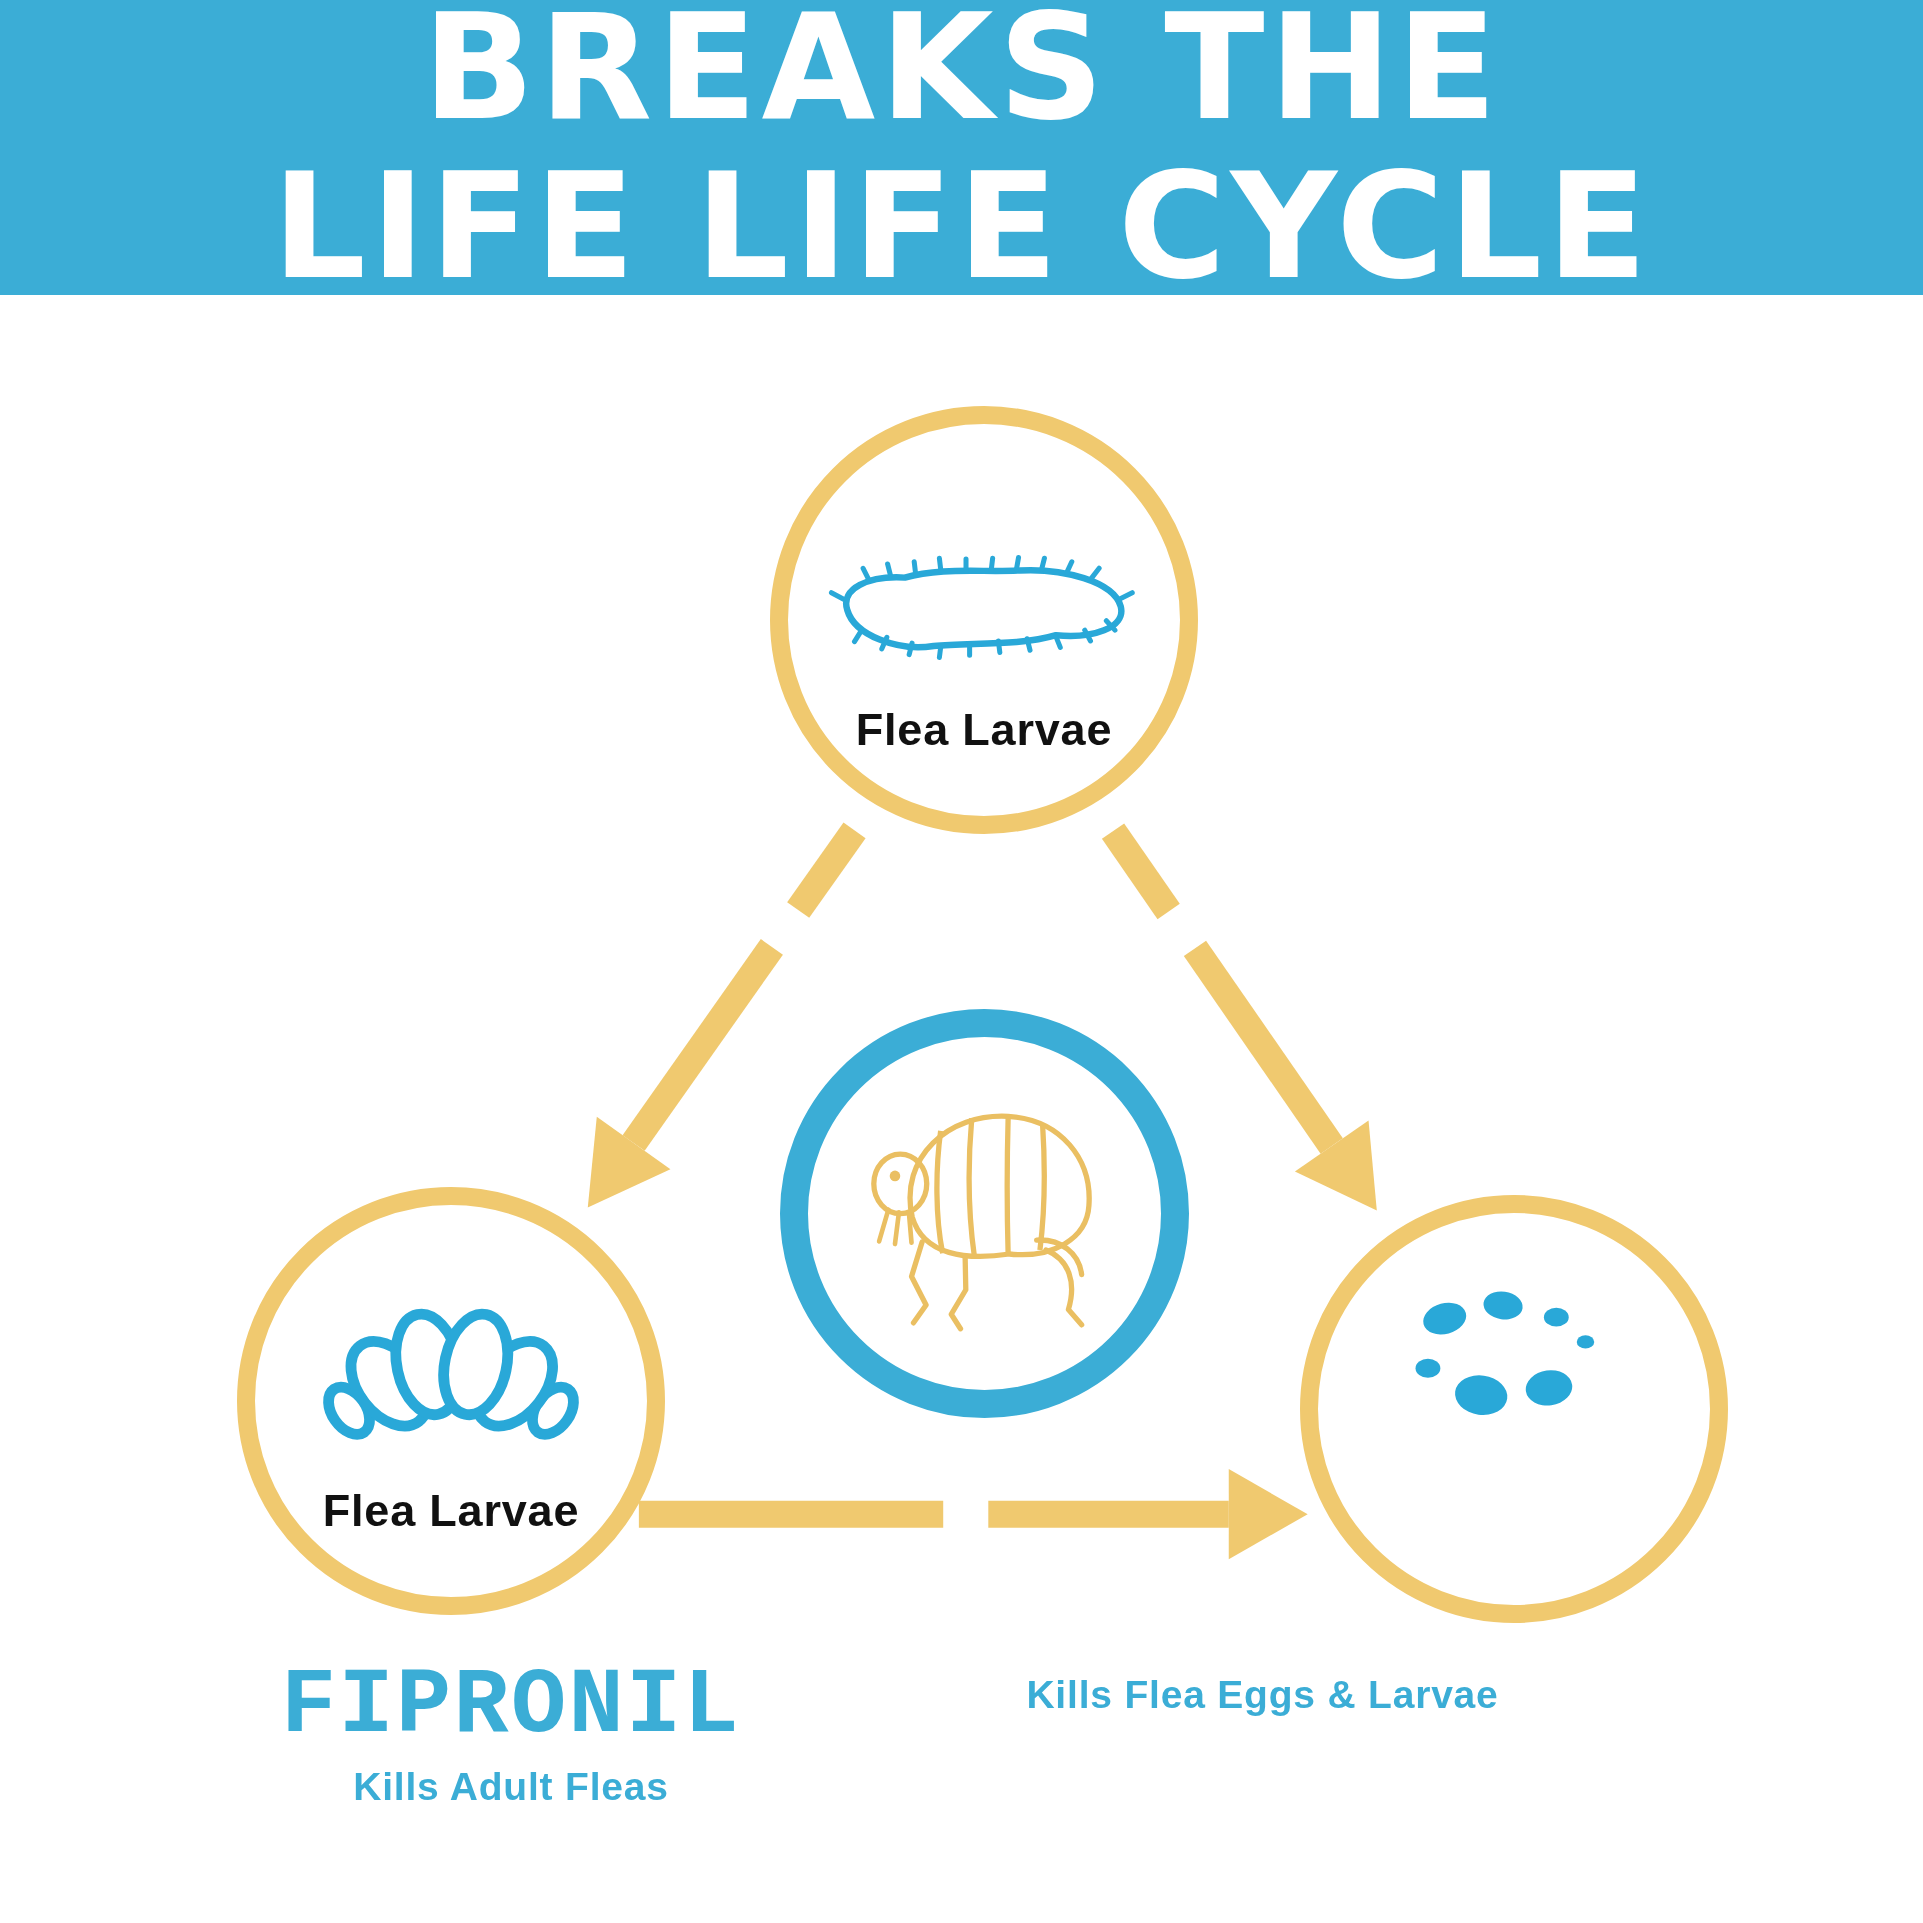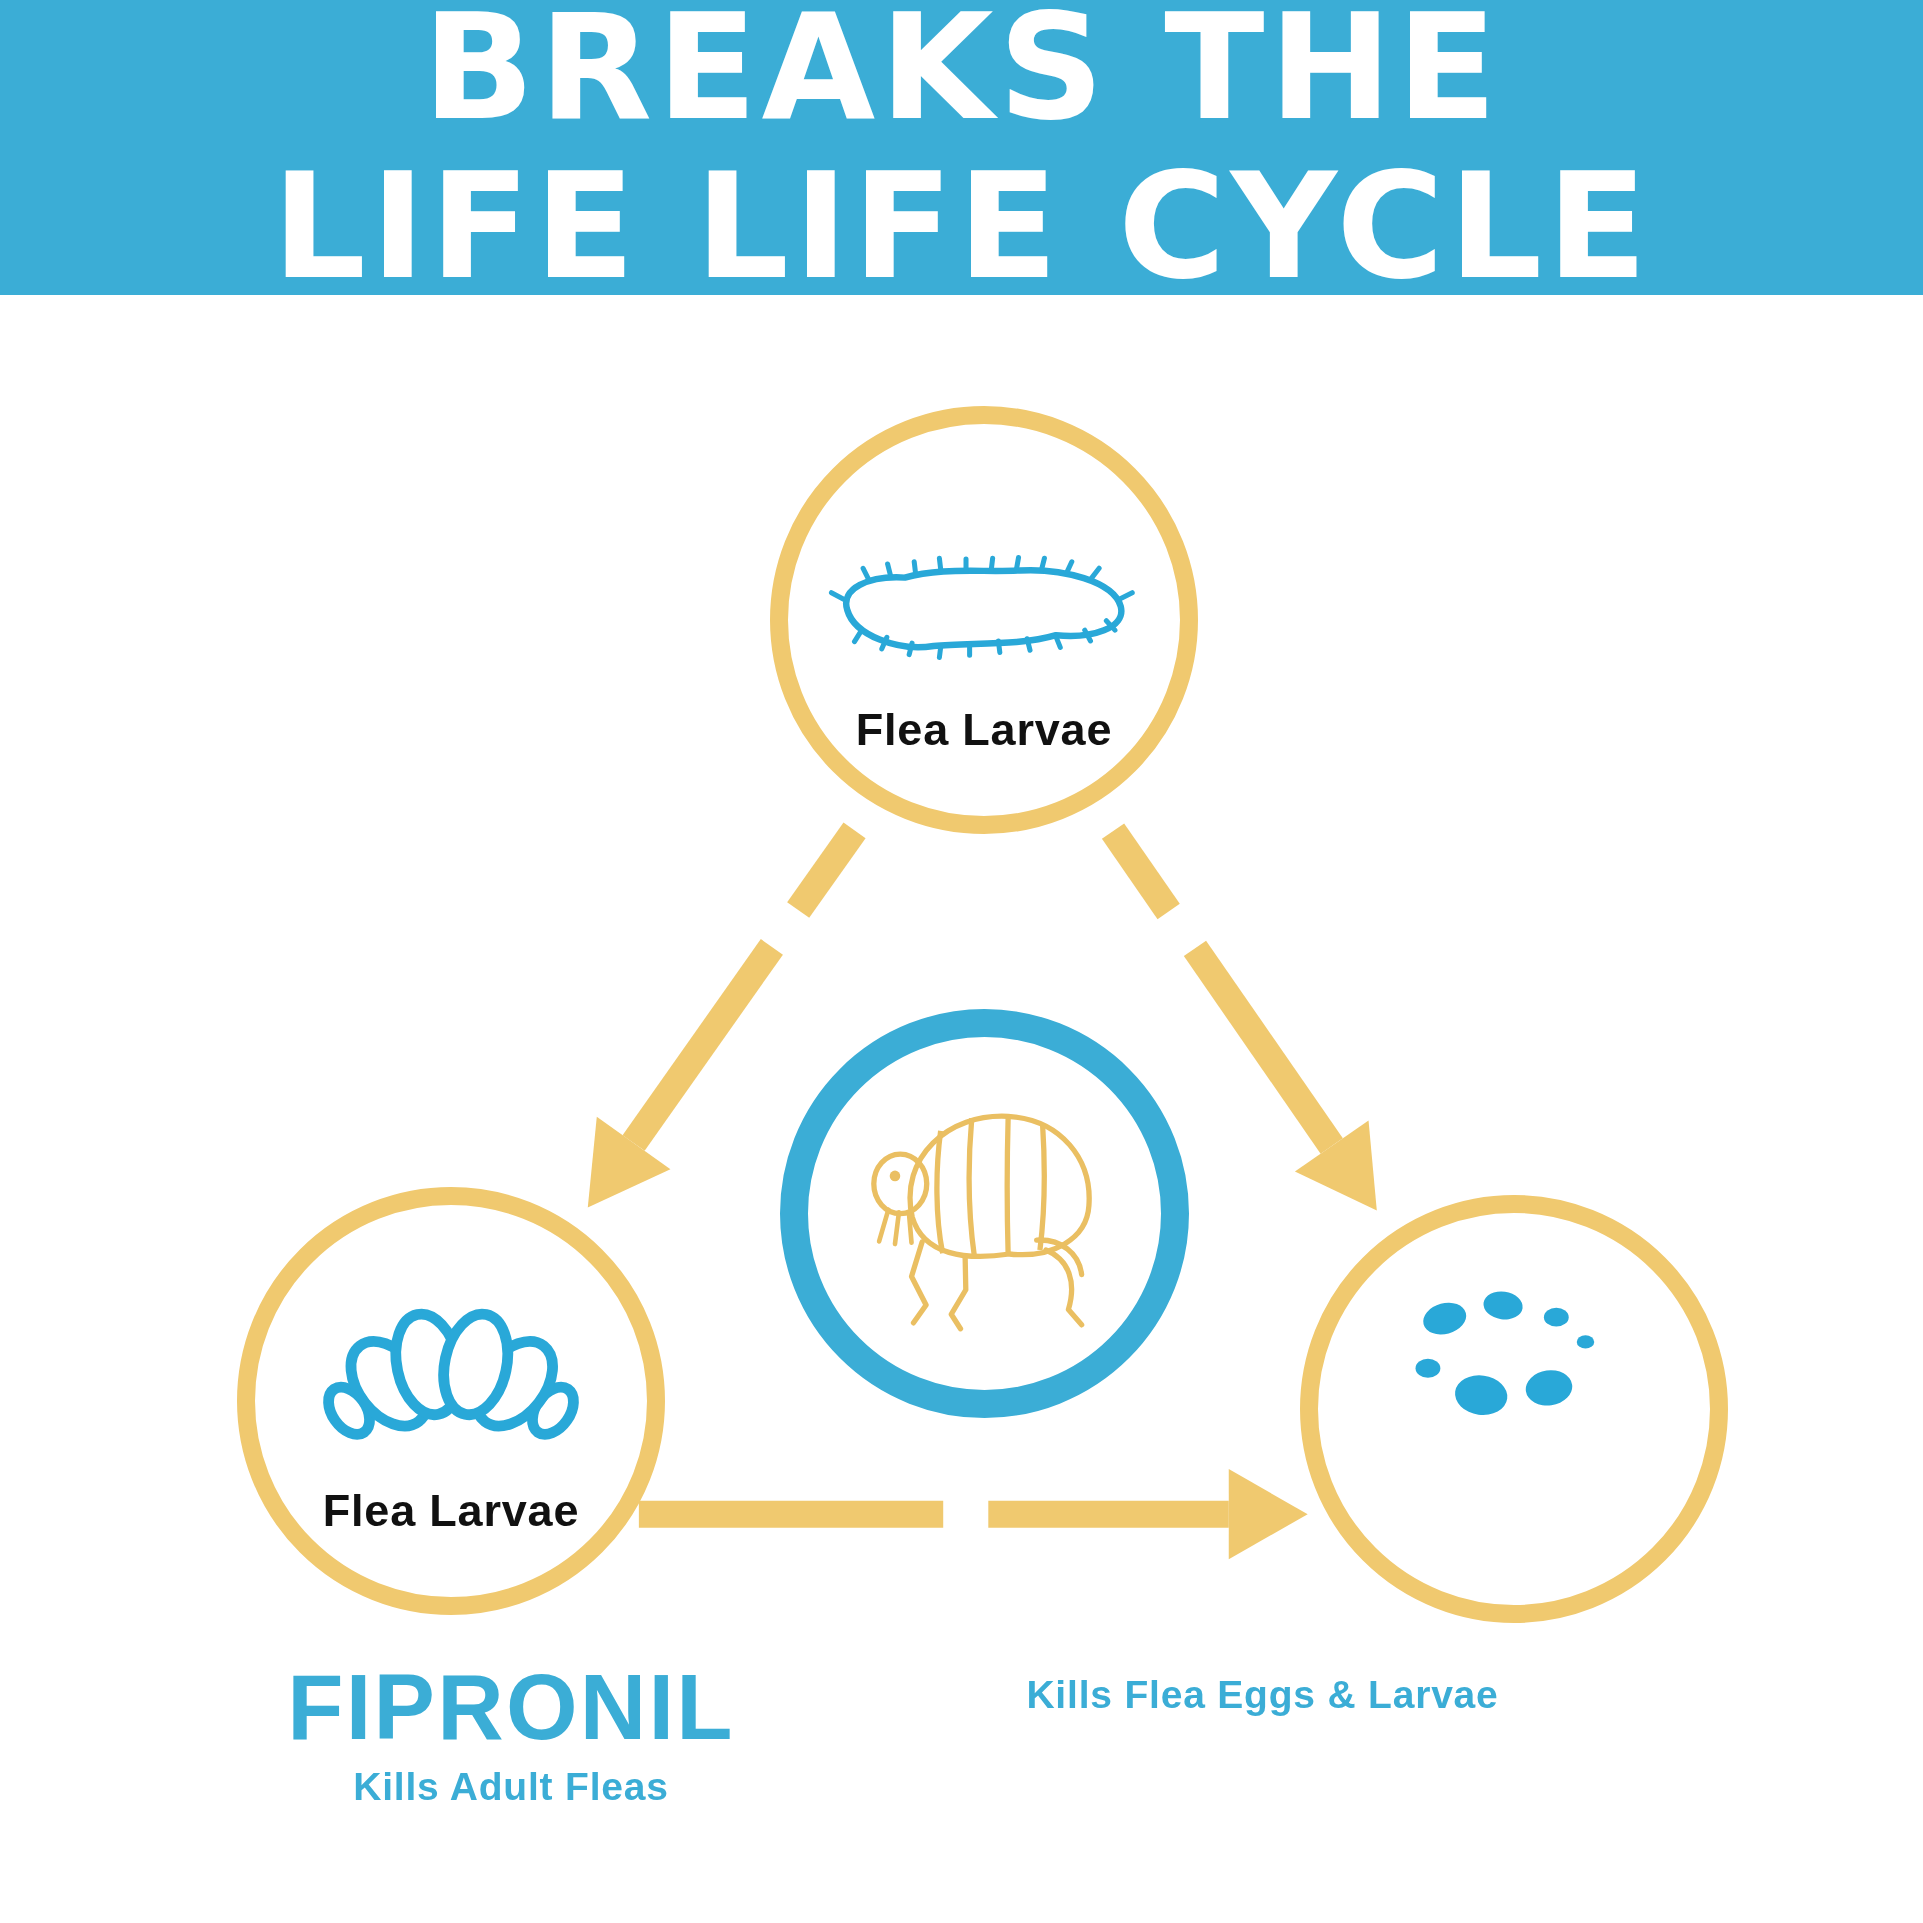--- a/index.html
+++ b/index.html
@@ -87,21 +87,21 @@
 
   
   .ingredient {
     position: absolute;
     text-align: center;
     color: var(--banner-blue, #3badd6);
   }
   .ingredient-left  { left: 173px;  top: 1661px; width: 676px; }
   .ingredient-right { left: 774px; top: 1661px; width: 977px; }
   .ing-title {
-    font-family: Liberation Sans, sans-serif;
+    font-family: Liberation Mono, monospace;
     font-weight: 800;
     font-size: 92px;
     line-height: 1;
     letter-spacing: 2.3px;
     white-space: nowrap;
   }
   .ing-sub {
     font-weight: 700;
     font-size: 39px;
     margin-top: 12px;

